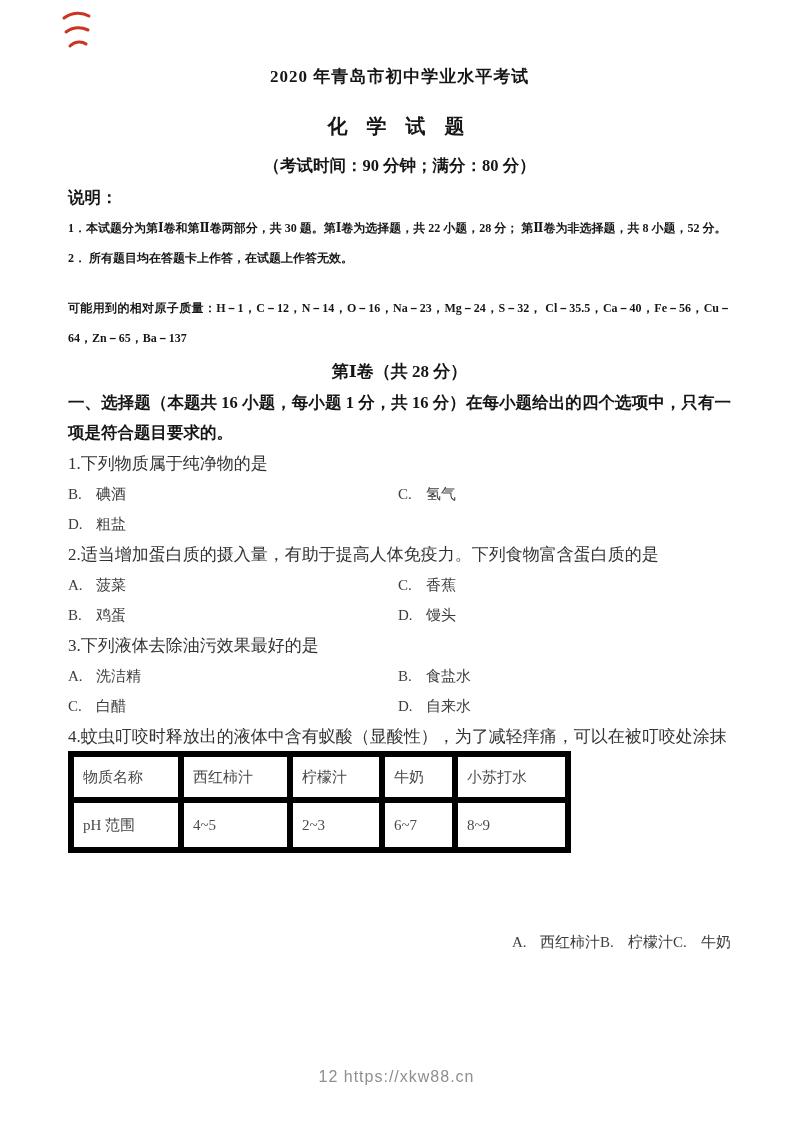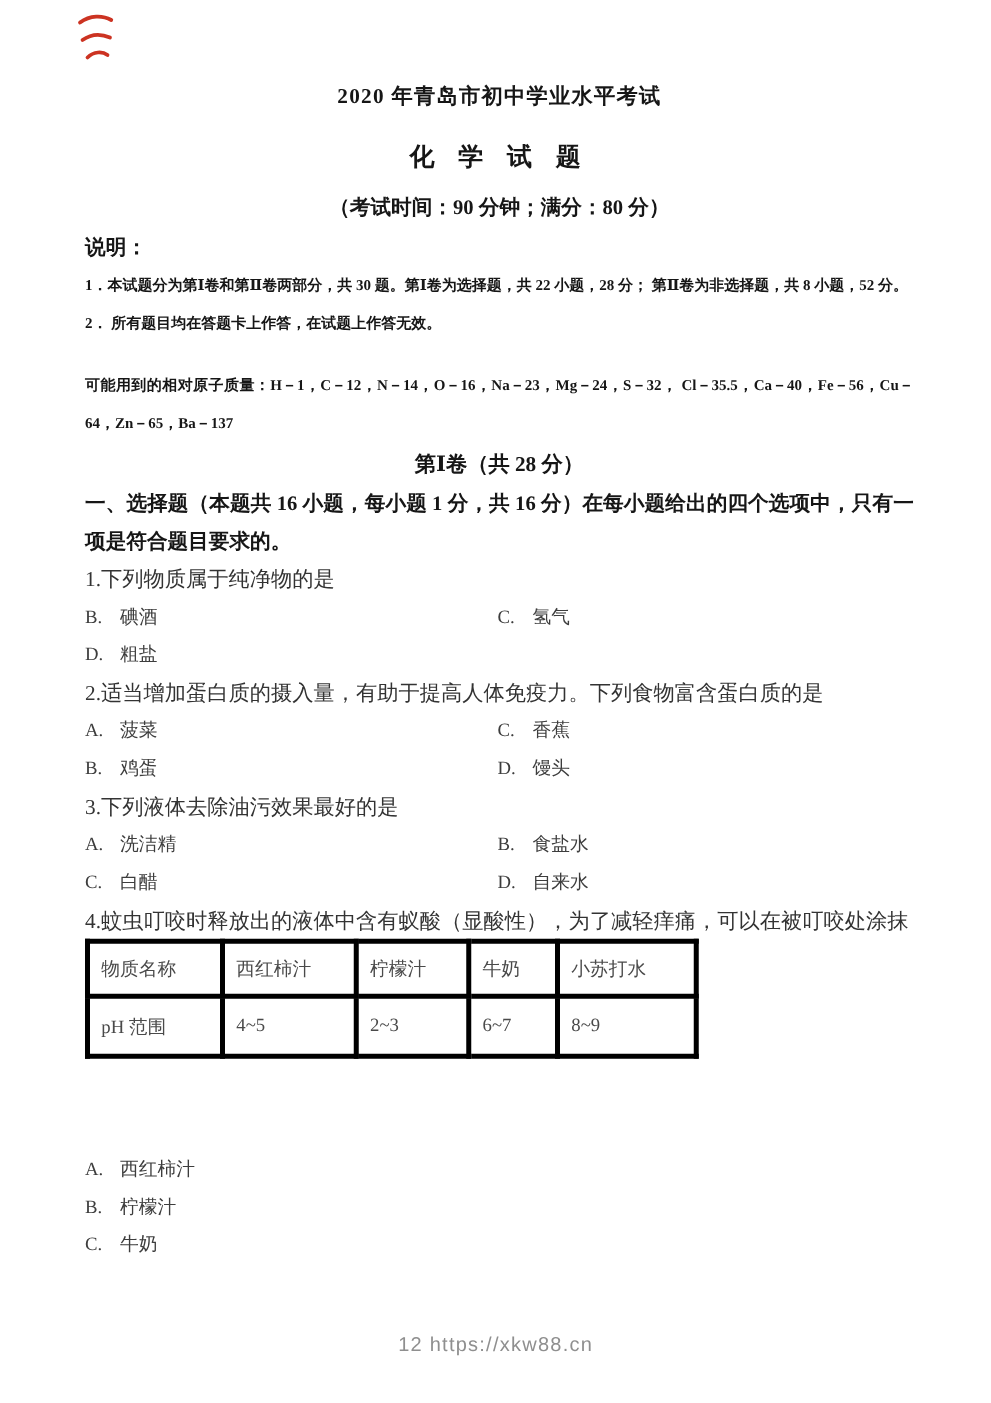--- a/index.html
+++ b/index.html
@@ -50,34 +50,35 @@
   
   .stem {
     font-size: 17px; font-weight: 400; line-height: 24px;
     margin: 4px 0 0; color: #333;
   }
   .options-grid {
     display: grid; grid-template-columns: 330px 1fr;
     margin: 3px 0 0;
   }
   .options-vertical {
-    display: flex; flex-direction: column;
+    display: flex; flex-direction: row;
     margin: 74px 0 16px;
+    justify-content: flex-end;
   }
   .option {
     font-size: 15px; line-height: 30px; margin: 0; color: #3d3d3d;
   }
   .opt-label { display: inline-block; min-width: 17px; margin-right: 11px; }
   
   .ph-table {
     border-collapse: collapse; margin-top: 2px;
     table-layout: fixed; width: 402px;
   }
   .ph-table td {
-    border: 4px solid #000000;
+    border: 6px solid #000000;
     font-size: 15px; color: #4a4a4a;
     padding: 0 4px 0 9px; vertical-align: middle;
     font-weight: 400;
   }
   .ph-table tr:nth-child(1) td { height: 40px; }
   .ph-table tr:nth-child(2) td { height: 44px; }
   .col-0 { width: 91px; } .col-1 { width: 90px; } .col-2 { width: 73px; }
   .col-3 { width: 54px; } .col-4 { width: 94px; }
   
   .footer {

